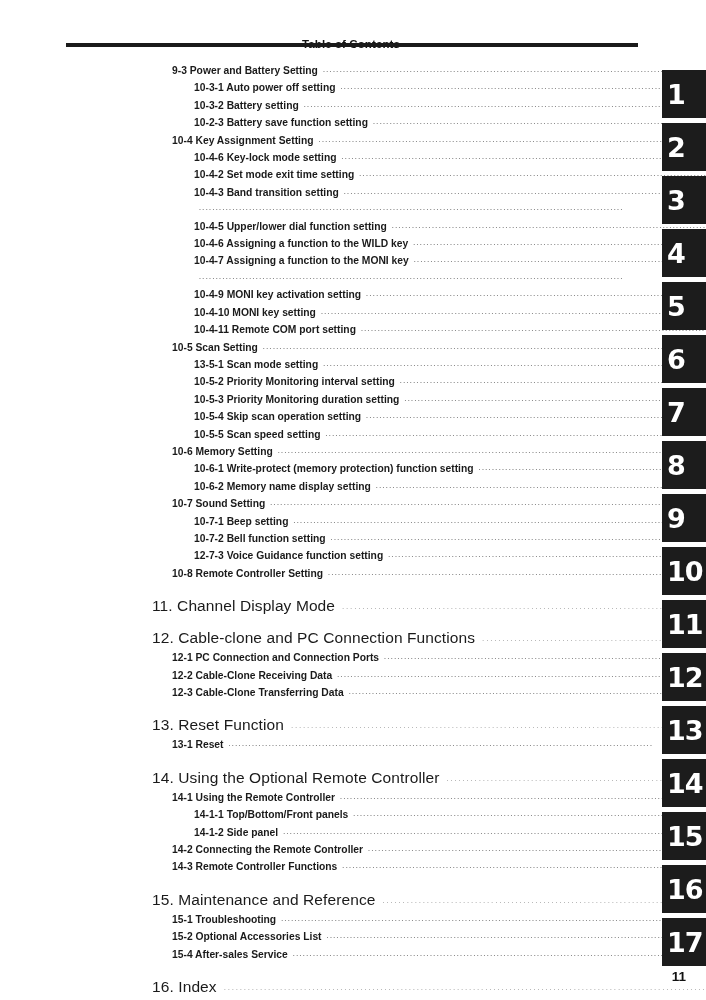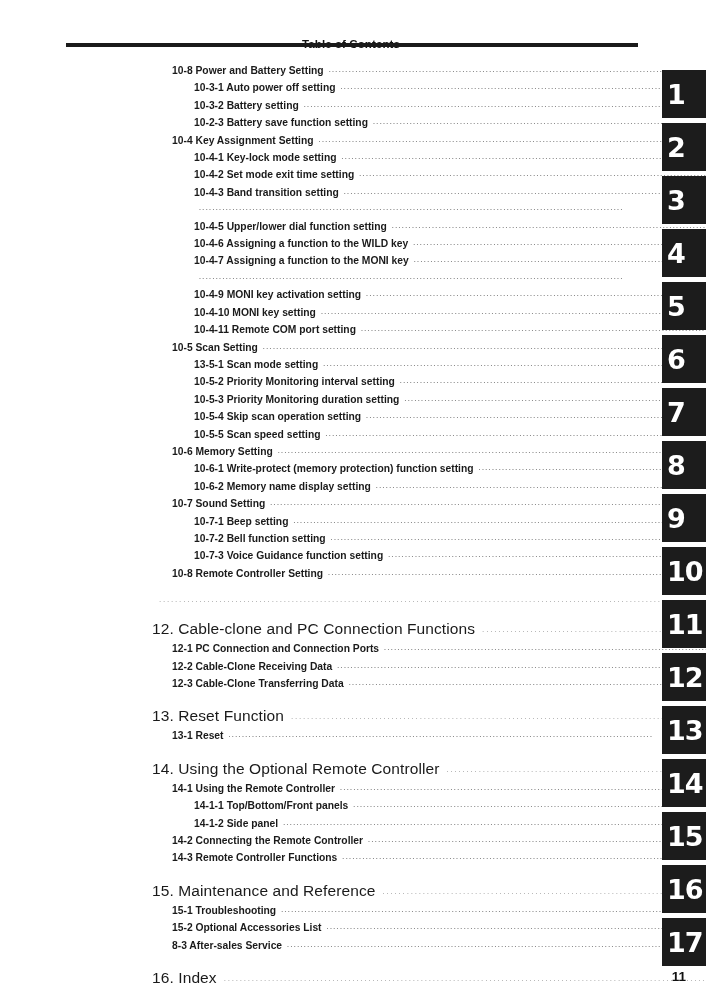--- a/index.html
+++ b/index.html
@@ -139,41 +139,41 @@
 </head>
 <body>
 
 <div class="header">
   <span class="header-title">Table of Contents</span>
 </div>
 <div class="header-rule"></div>
 
 <div class="toc" id="toc-list">
     <div class="row lvl2">
-      <span class="label">10-8 Power and Battery Setting</span>
+      <span class="label">9-3 Power and Battery Setting</span>
       <span class="leader">...............................................................................................................................</span>
     </div>
     <div class="row lvl3">
       <span class="label">10-3-1 Auto power off setting</span>
       <span class="leader">...............................................................................................................................</span>
     </div>
     <div class="row lvl3">
       <span class="label">10-3-2 Battery setting</span>
       <span class="leader">...............................................................................................................................</span>
     </div>
     <div class="row lvl3">
       <span class="label">10-2-3 Battery save function setting</span>
       <span class="leader">...............................................................................................................................</span>
     </div>
     <div class="row lvl2">
       <span class="label">10-4 Key Assignment Setting</span>
       <span class="leader">...............................................................................................................................</span>
     </div>
     <div class="row lvl3">
-      <span class="label">10-4-1 Key-lock mode setting</span>
+      <span class="label">10-4-6 Key-lock mode setting</span>
       <span class="leader">...............................................................................................................................</span>
     </div>
     <div class="row lvl3">
       <span class="label">10-4-2 Set mode exit time setting</span>
       <span class="leader">...............................................................................................................................</span>
     </div>
     <div class="row lvl3">
       <span class="label">10-4-3 Band transition setting</span>
       <span class="leader">...............................................................................................................................</span>
     </div>
@@ -249,28 +249,29 @@
     </div>
     <div class="row lvl3">
       <span class="label">10-7-1 Beep setting</span>
       <span class="leader">...............................................................................................................................</span>
     </div>
     <div class="row lvl3">
       <span class="label">10-7-2 Bell function setting</span>
       <span class="leader">...............................................................................................................................</span>
     </div>
     <div class="row lvl3">
-      <span class="label">10-7-3 Voice Guidance function setting</span>
+      <span class="label">12-7-3 Voice Guidance function setting</span>
       <span class="leader">...............................................................................................................................</span>
     </div>
     <div class="row lvl2">
       <span class="label">10-8 Remote Controller Setting</span>
       <span class="leader">...............................................................................................................................</span>
     </div>
     <div class="row lvl1">
+      <span class="label">11. Channel Display Mode</span>
       <span class="leader">...............................................................................................................................</span>
     </div>
     <div class="row lvl1">
       <span class="label">12. Cable-clone and PC Connection Functions</span>
       <span class="leader">...............................................................................................................................</span>
     </div>
     <div class="row lvl2">
       <span class="label">12-1 PC Connection and Connection Ports</span>
       <span class="leader">...............................................................................................................................</span>
     </div>
@@ -320,21 +321,21 @@
     </div>
     <div class="row lvl2">
       <span class="label">15-1 Troubleshooting</span>
       <span class="leader">...............................................................................................................................</span>
     </div>
     <div class="row lvl2">
       <span class="label">15-2 Optional Accessories List</span>
       <span class="leader">...............................................................................................................................</span>
     </div>
     <div class="row lvl2">
-      <span class="label">8-3 After-sales Service</span>
+      <span class="label">15-4 After-sales Service</span>
       <span class="leader">...............................................................................................................................</span>
     </div>
     <div class="row lvl1">
       <span class="label">16. Index</span>
       <span class="leader">...............................................................................................................................</span>
     </div>
   </div>
 
 <div class="tabs" id="side-tabs">
     <div class="tab">1</div>

